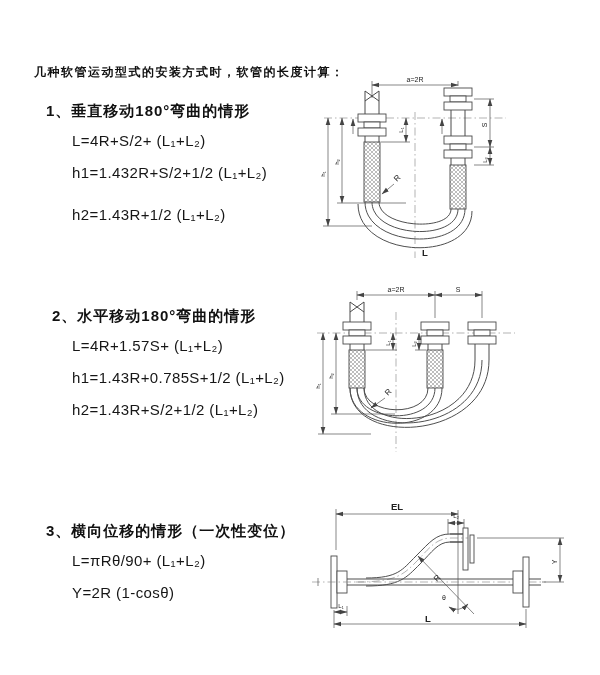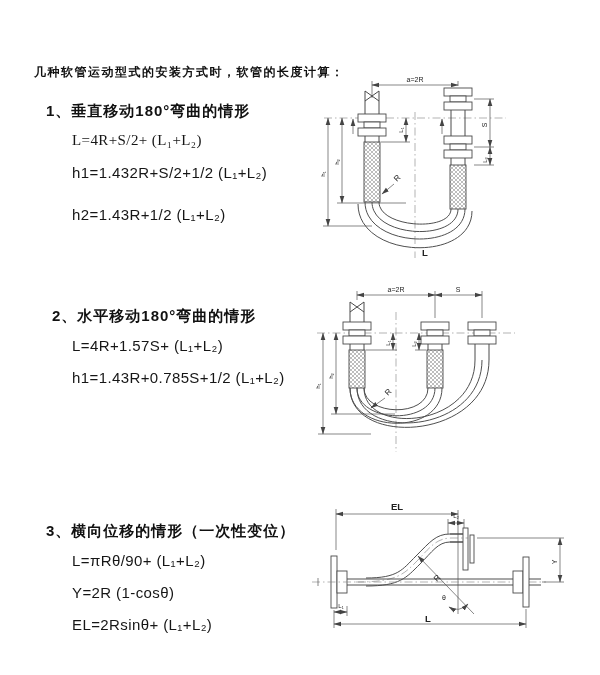--- a/index.html
+++ b/index.html
@@ -35,32 +35,32 @@
       </marker>
       <pattern id="hb" width="4" height="4" patternUnits="userSpaceOnUse">
         <path d="M0 4 L4 0 M0 0 L4 4" stroke="#7a7a7a" stroke-width="0.5"></path>
       </pattern>
     </defs>
   </svg>
 
   <div class="doc-title">几种软管运动型式的安装方式时，软管的长度计算：</div>
 
   <div class="sec-heading" id="h1s">1、垂直移动180°弯曲的情形</div>
-  <div class="fm" style="left:72px;top:132px;font-family:Liberation Serif, serif;">L=4R+S/2+ (L₁+L₂)</div>
+  <div class="fm" style="left:72px;top:132px;">L=4R+S/2+ (L₁+L₂)</div>
   <div class="fm" style="left:72px;top:164px;">h1=1.432R+S/2+1/2 (L₁+L₂)</div>
   <div class="fm" style="left:72px;top:196px;margin-top:10px;">h2=1.43R+1/2 (L₁+L₂)</div>
 
   <div class="sec-heading" id="h2s">2、水平移动180°弯曲的情形</div>
   <div class="fm" style="left:72px;top:337px;">L=4R+1.57S+ (L₁+L₂)</div>
   <div class="fm" style="left:72px;top:369px;text-align:right;">h1=1.43R+0.785S+1/2 (L₁+L₂)</div>
+  <div class="fm" style="left:72px;top:401px;">h2=1.43R+S/2+1/2 (L₁+L₂)</div>
 
   <div class="sec-heading" id="h3s">3、横向位移的情形（一次性变位）</div>
   <div class="fm" style="left:72px;top:552px;text-align:center;">L=πRθ/90+ (L₁+L₂)</div>
   <div class="fm" style="left:72px;top:584px;">Y=2R (1-cosθ)</div>
-  <div class="fm" style="left:72px;top:616px;">EL=2Rsinθ+ (L₁+L₂)</div>
 
   <svg id="svg1" class="svgbox" width="285" height="198" viewBox="0 0 285 198">
 
     <line class="cl" x1="14" y1="48" x2="196" y2="48"></line>
     <line class="cl" x1="105" y1="42" x2="105" y2="188"></line>
 
     <g>
       <line class="dm" x1="62" y1="28" x2="62" y2="11"></line>
       <line class="dm" x1="148" y1="16" x2="148" y2="11"></line>
       <line class="dm" x1="62" y1="15" x2="148" y2="15" marker-start="url(#ma)" marker-end="url(#ma)"></line>

